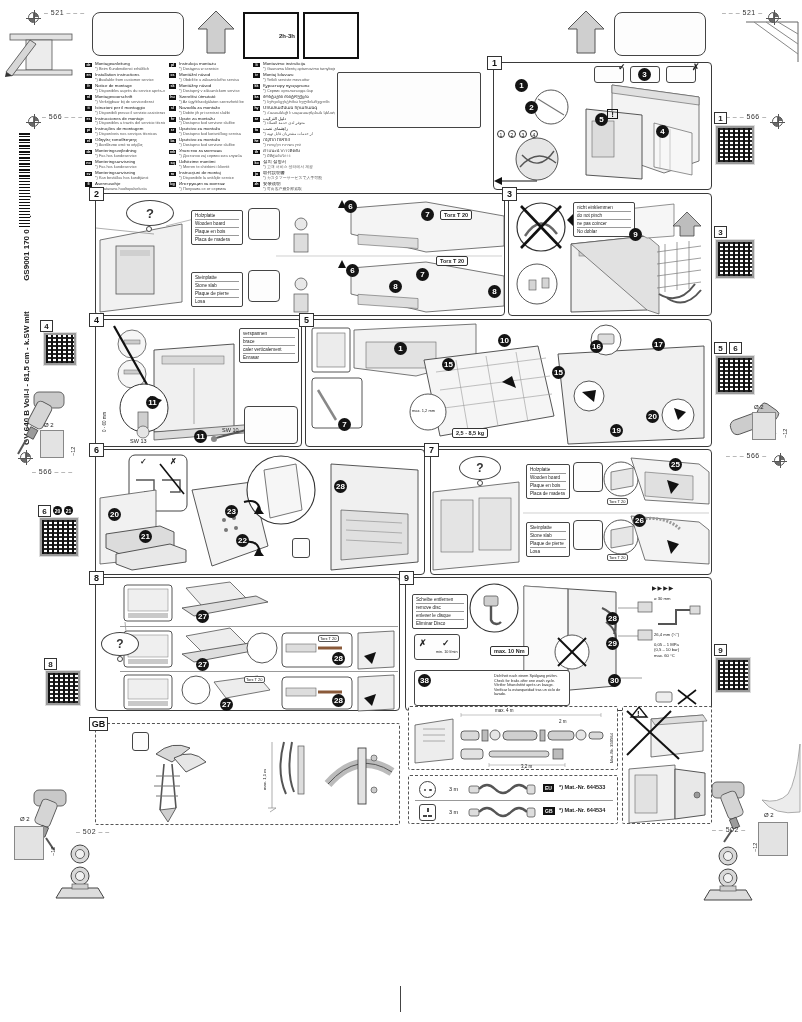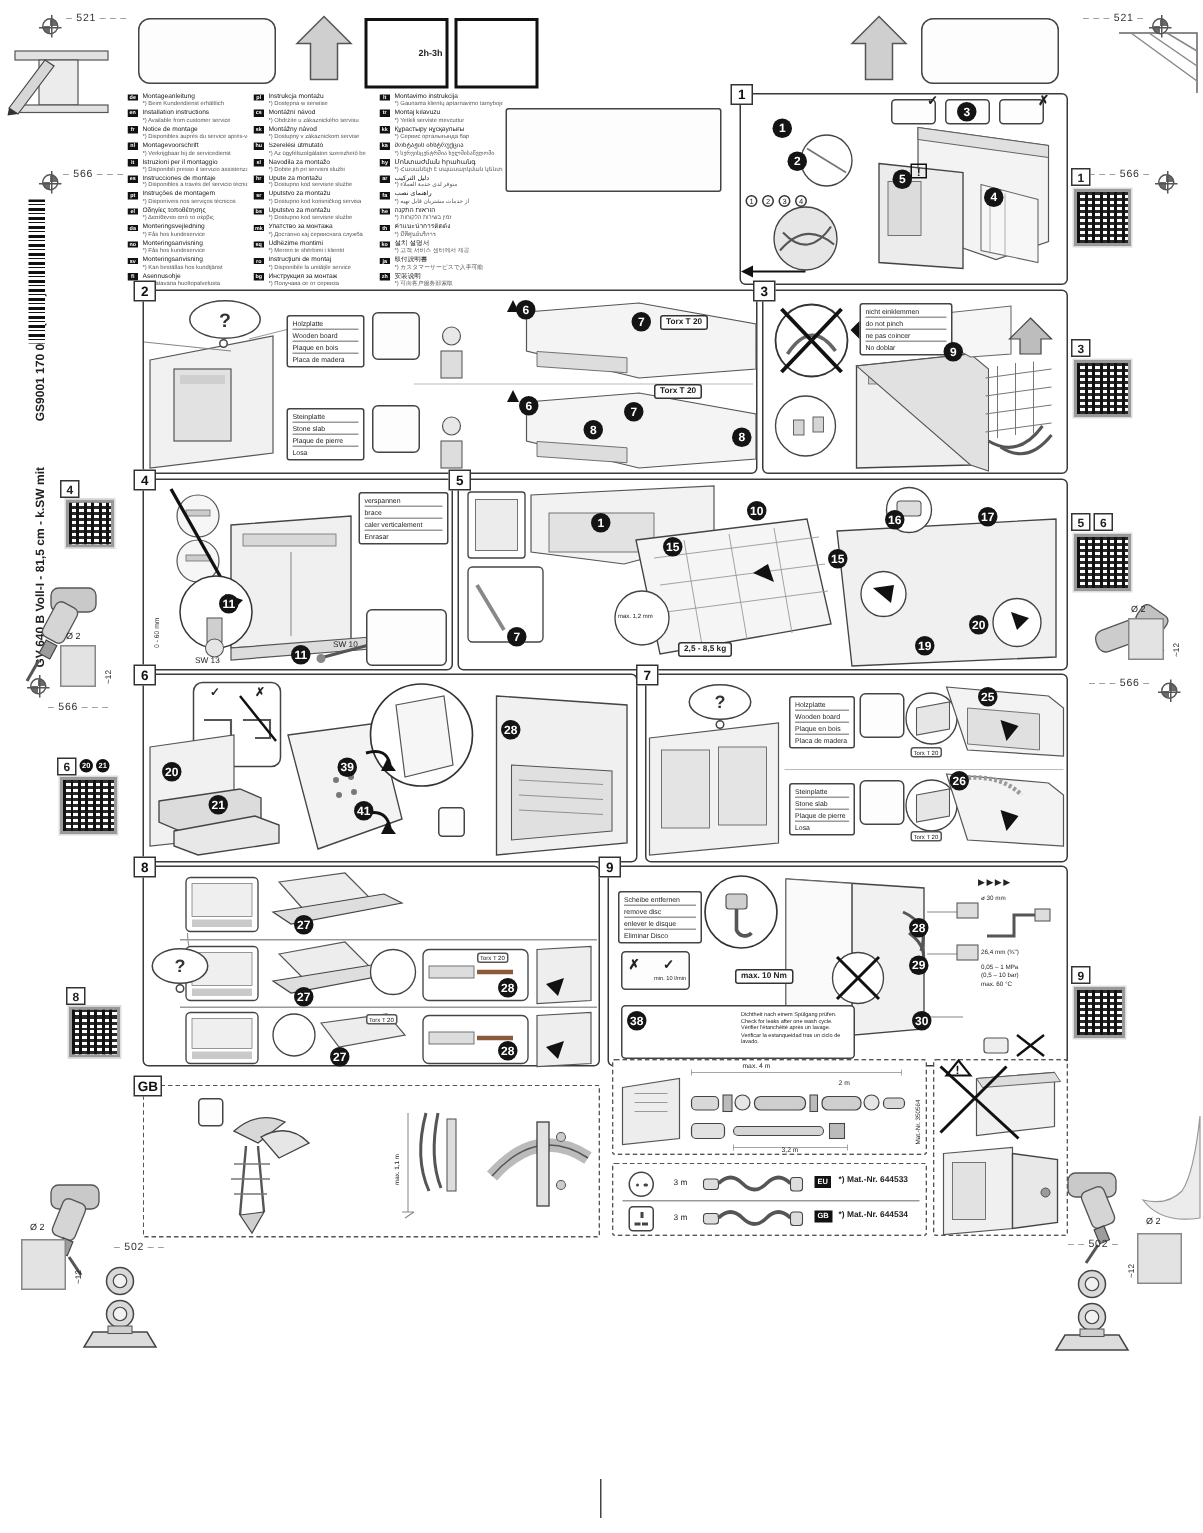--- a/index.html
+++ b/index.html
@@ -565,22 +565,22 @@
       <g stroke="#888" stroke-width=".6">
         <line x1="250" y1="70" x2="306" y2="73"></line>
           <line x1="250" y1="80" x2="306" y2="83"></line>
         <line x1="250" y1="90" x2="306" y2="93"></line>
       </g>
     </svg>
     <div class="glyph" style="left:44px;top:7px;font-size:8px">✓</div>
     <div class="glyph" style="left:74px;top:7px;font-size:8px">✗</div>
     <span class="step" style="left:12px;top:58px">20</span>
     <span class="step" style="left:43px;top:80px">21</span>
-    <span class="step" style="left:129px;top:55px">39</span>
-    <span class="step" style="left:140px;top:84px">41</span>
+    <span class="step" style="left:129px;top:55px">23</span>
+    <span class="step" style="left:140px;top:84px">22</span>
     <span class="step" style="left:238px;top:30px">28</span>
     <div class="mbox" style="left:196px;top:88px;width:18px;height:20px"></div>
     <svg width="18" height="20" style="left:196px;top:88px" viewBox="0 0 18 20">
       <rect x="5" y="8" width="8" height="9" fill="#111"></rect>
       <rect x="4" y="6" width="10" height="1.6" fill="#111"></rect>
       <circle cx="9" cy="3" r="1.4" fill="#111"></circle>
       <line x1="9" y1="4" x2="12" y2="7" stroke="#111" stroke-width="1"></line>
     </svg>
   </div>
 
@@ -612,21 +612,21 @@
         <div>Placa de madera</div>
       </div>
     <div class="mbox" style="left:142px;top:12px;width:30px;height:30px;border-radius:4px"></div>
     <svg width="30" height="30" style="left:142px;top:12px" viewBox="0 0 32 32">
       <circle cx="16" cy="12" r="8" fill="#d9d9d9" stroke="#555" stroke-width=".8"></circle>
       <circle cx="10" cy="15" r="5" fill="#e3e3e3" stroke="#555" stroke-width=".6"></circle>
       <circle cx="22" cy="15" r="5" fill="#e3e3e3" stroke="#555" stroke-width=".6"></circle>
       <rect x="14.5" y="19" width="3" height="9" fill="#8a8a8a"></rect>
     </svg>
     <div class="tinytorx" style="left:176px;top:48px">Torx T 20</div>
-    <span class="step" style="left:221px;top:8px">25</span>
+    <span class="step" style="left:238px;top:8px">25</span>
     <div class="lblbox" style="left:95px;top:72px;width:44px">
         <div>Steinplatte</div>
         <div>Stone slab</div>
         <div>Plaque de pierre</div>
         <div>Losa</div>
       </div>
     <div class="mbox" style="left:142px;top:70px;width:30px;height:30px;border-radius:4px"></div>
     <svg width="30" height="30" style="left:142px;top:70px" viewBox="0 0 32 32">
       <polygon points="4,14 16,10 28,14 16,18" fill="#e6e6e6" stroke="#555" stroke-width=".7"></polygon>
       <polygon points="4,14 16,18 16,24 4,20" fill="#d2d2d2" stroke="#555" stroke-width=".7"></polygon>

